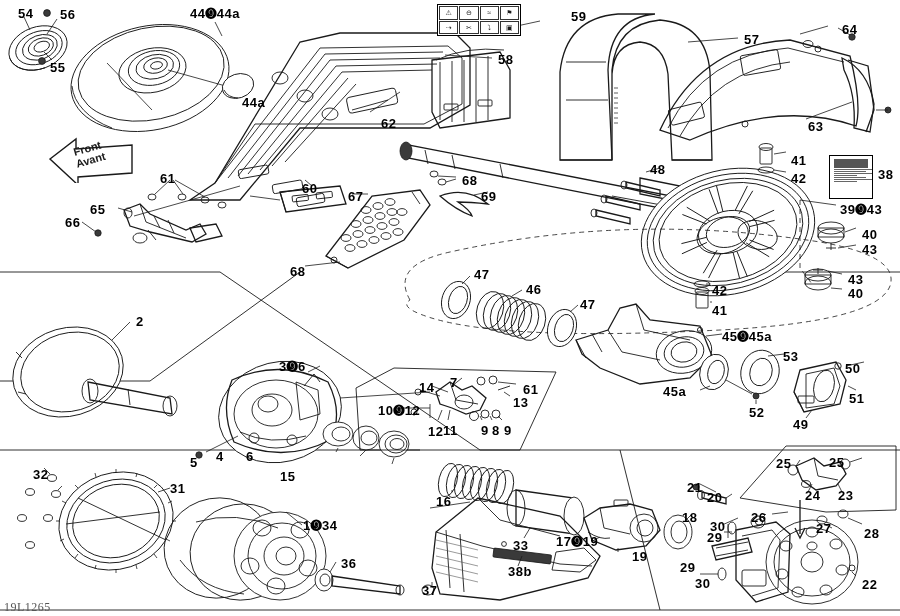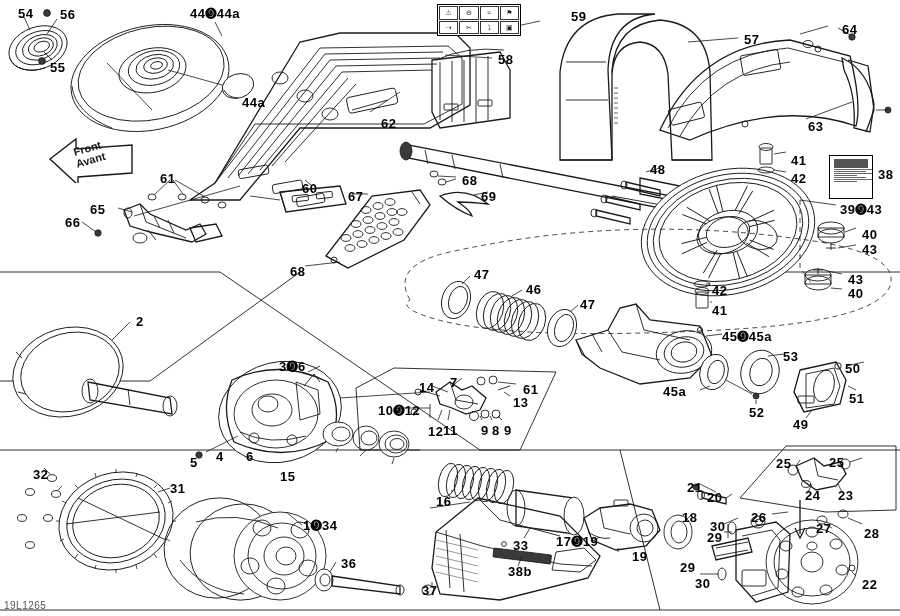--- a/index.html
+++ b/index.html
@@ -36,23 +36,23 @@
     border: 2px solid #000;
     padding: 2px 10px 3px 10px;
     background: #fff;
     font-weight: bold;
     font-size: 19px;
     letter-spacing: 1px;
     font-family: "Liberation Sans", sans-serif;
   }
   .watermark {
     position: absolute;
-    font-size: 10px;
+    font-size: 12px;
     color: #555;
-    font-family: Liberation Sans, sans-serif;
+    font-family: Liberation Serif, serif;
     letter-spacing: 0.5px;
   }
   .front-arrow {
     position: absolute;
     width: 86px; height: 50px;
   }
   .front-arrow .txt {
     position: absolute;
     left: 26px; top: 10px;
     font-size: 11px; font-weight: bold;

